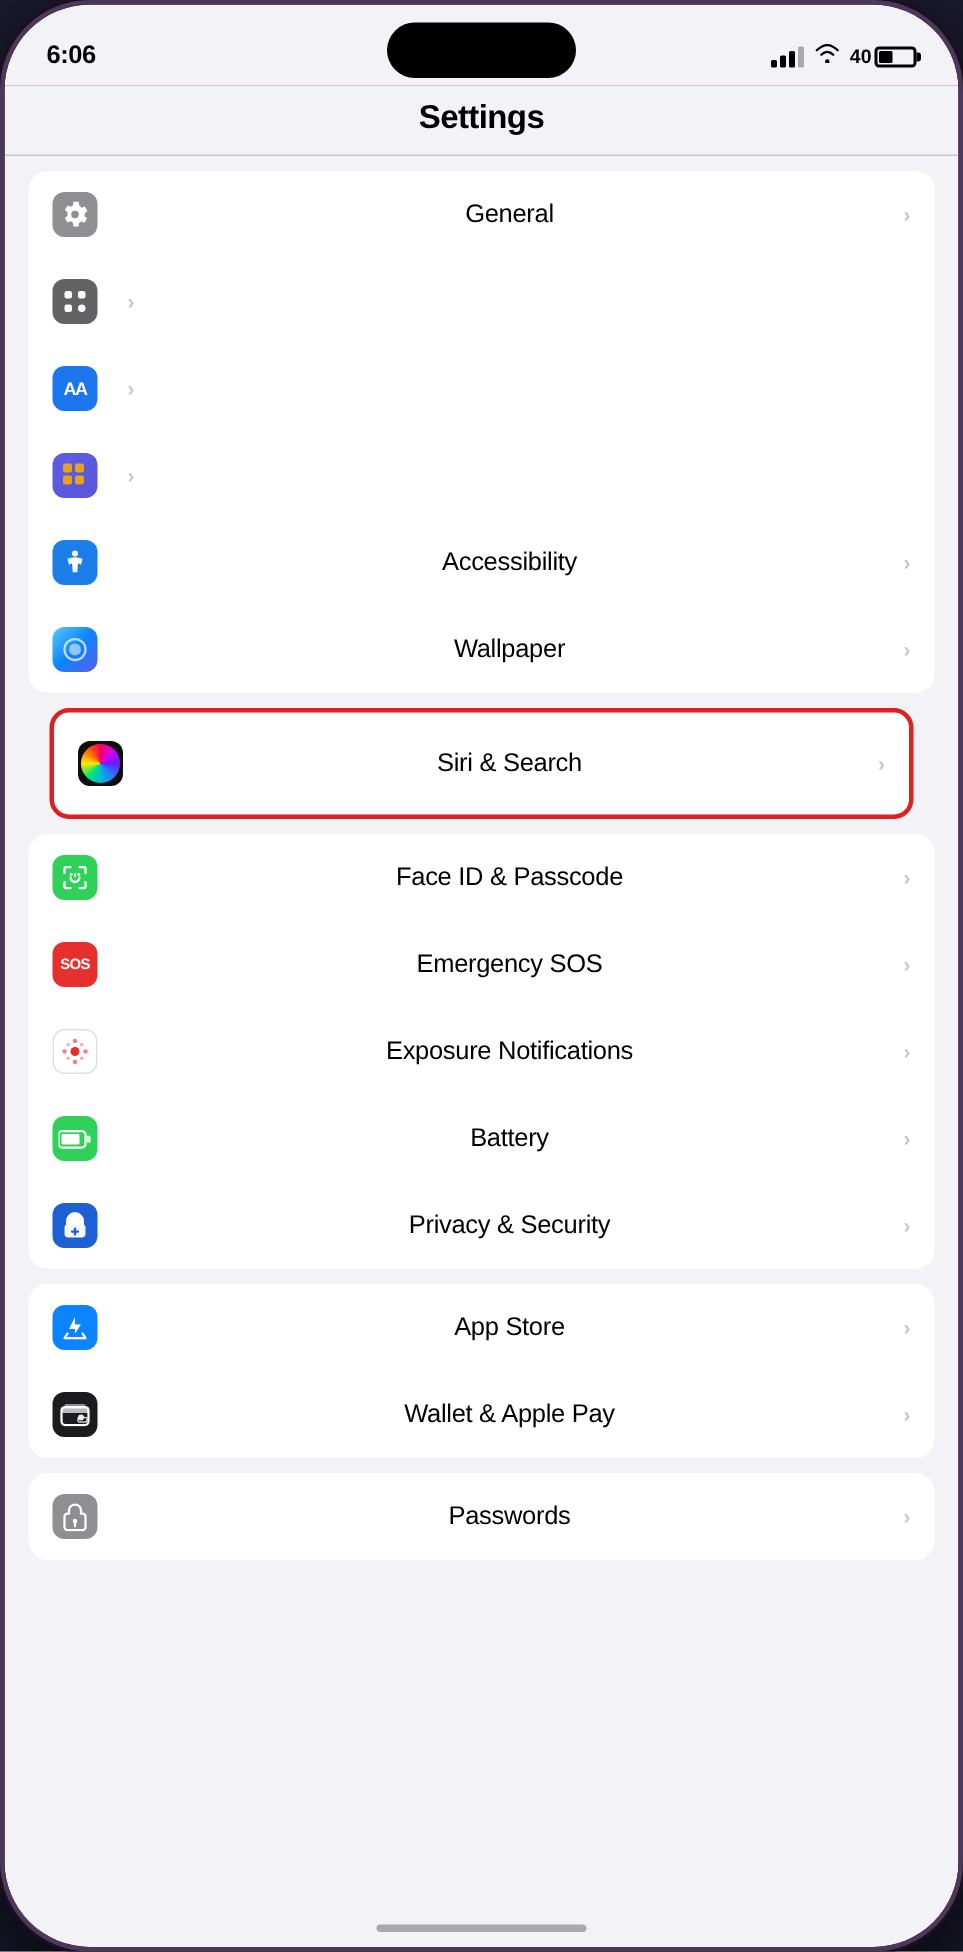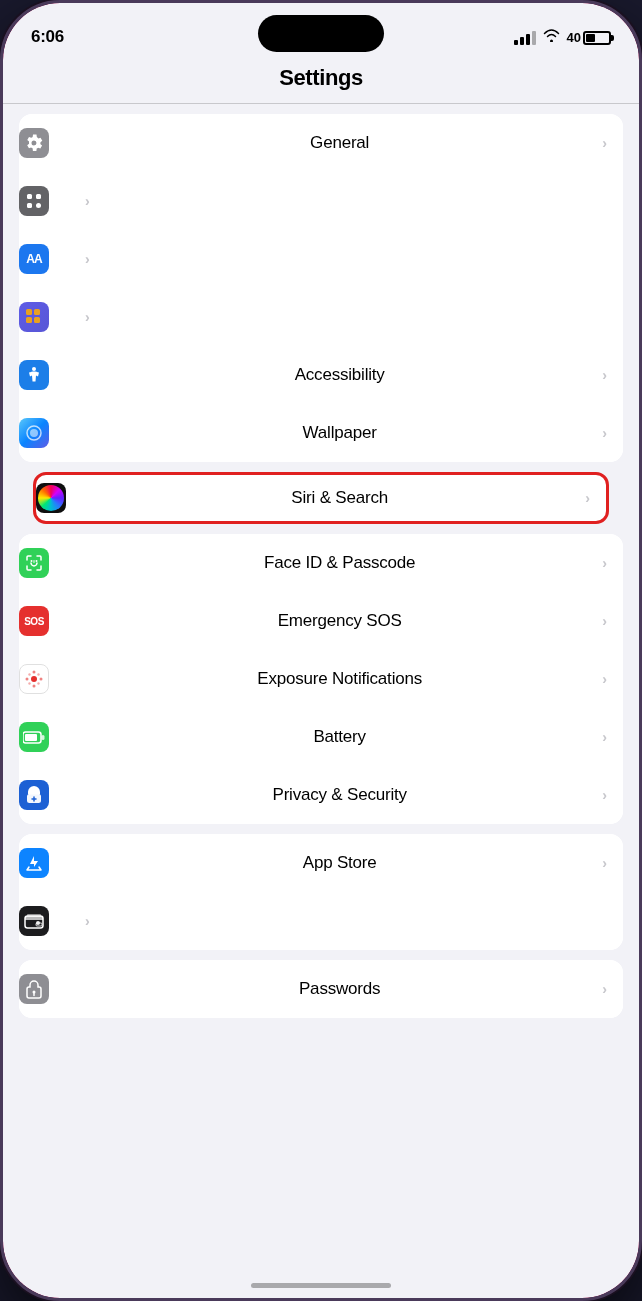--- a/index.html
+++ b/index.html
@@ -204,20 +204,21 @@
       left: 62px;
       right: 0;
       height: 0.5px;
       background: #c8c8cc;
     }
 
     .item-icon-wrap {
       width: 62px;
       display: flex;
       align-items: center;
+      justify-content: center;
       flex-shrink: 0;
     }
 
     .item-icon {
       width: 30px;
       height: 30px;
       border-radius: 8px;
       display: flex;
       align-items: center;
       justify-content: center;
@@ -243,21 +244,21 @@
 
     
     .siri-item {
       border: 3px solid #e02020;
       border-radius: 13px;
       margin: 0px 14px;
       background: #fff;
       display: flex;
       align-items: center;
       padding: 0 16px 0 0;
-      height: 52px;
+      height: 74px;
       position: relative;
       cursor: pointer;
     }
 
     
     .icon-gray { background: #8e8e93; }
     .icon-gray2 { background: #636366; }
     .icon-blue { background: #1c77ef; }
     .icon-appblue { background: #0d84ff; }
 
@@ -559,20 +560,21 @@
             <div class="item-icon icon-wallet">
               <svg width="20" height="16" viewBox="0 0 20 16" fill="white">
                 <rect x="1" y="3" width="18" height="12" rx="2.5" fill="none" stroke="white" stroke-width="1.5"></rect>
                 <rect x="1" y="3" width="18" height="4" fill="white" opacity="0.7"></rect>
                 <rect x="3" y="1" width="14" height="3" rx="1" fill="white" opacity="0.5"></rect>
                 <circle cx="14" cy="10" r="2" fill="white" opacity="0.9"></circle>
                 <rect x="12" y="10" width="6" height="3" rx="1" fill="none" stroke="white" stroke-width="1" opacity="0.8"></rect>
               </svg>
             </div>
           </div>
+          <span class="item-label">Wallet &amp; Apple Pay</span>
           <span class="item-chevron">›</span>
         </div>
       </div>
 
       <div class="settings-group">
 
         <div class="settings-item" style="border-bottom: none;">
           <div class="item-icon-wrap">
             <div class="item-icon icon-gray">
               <svg width="18" height="20" viewBox="0 0 18 20" fill="white">

